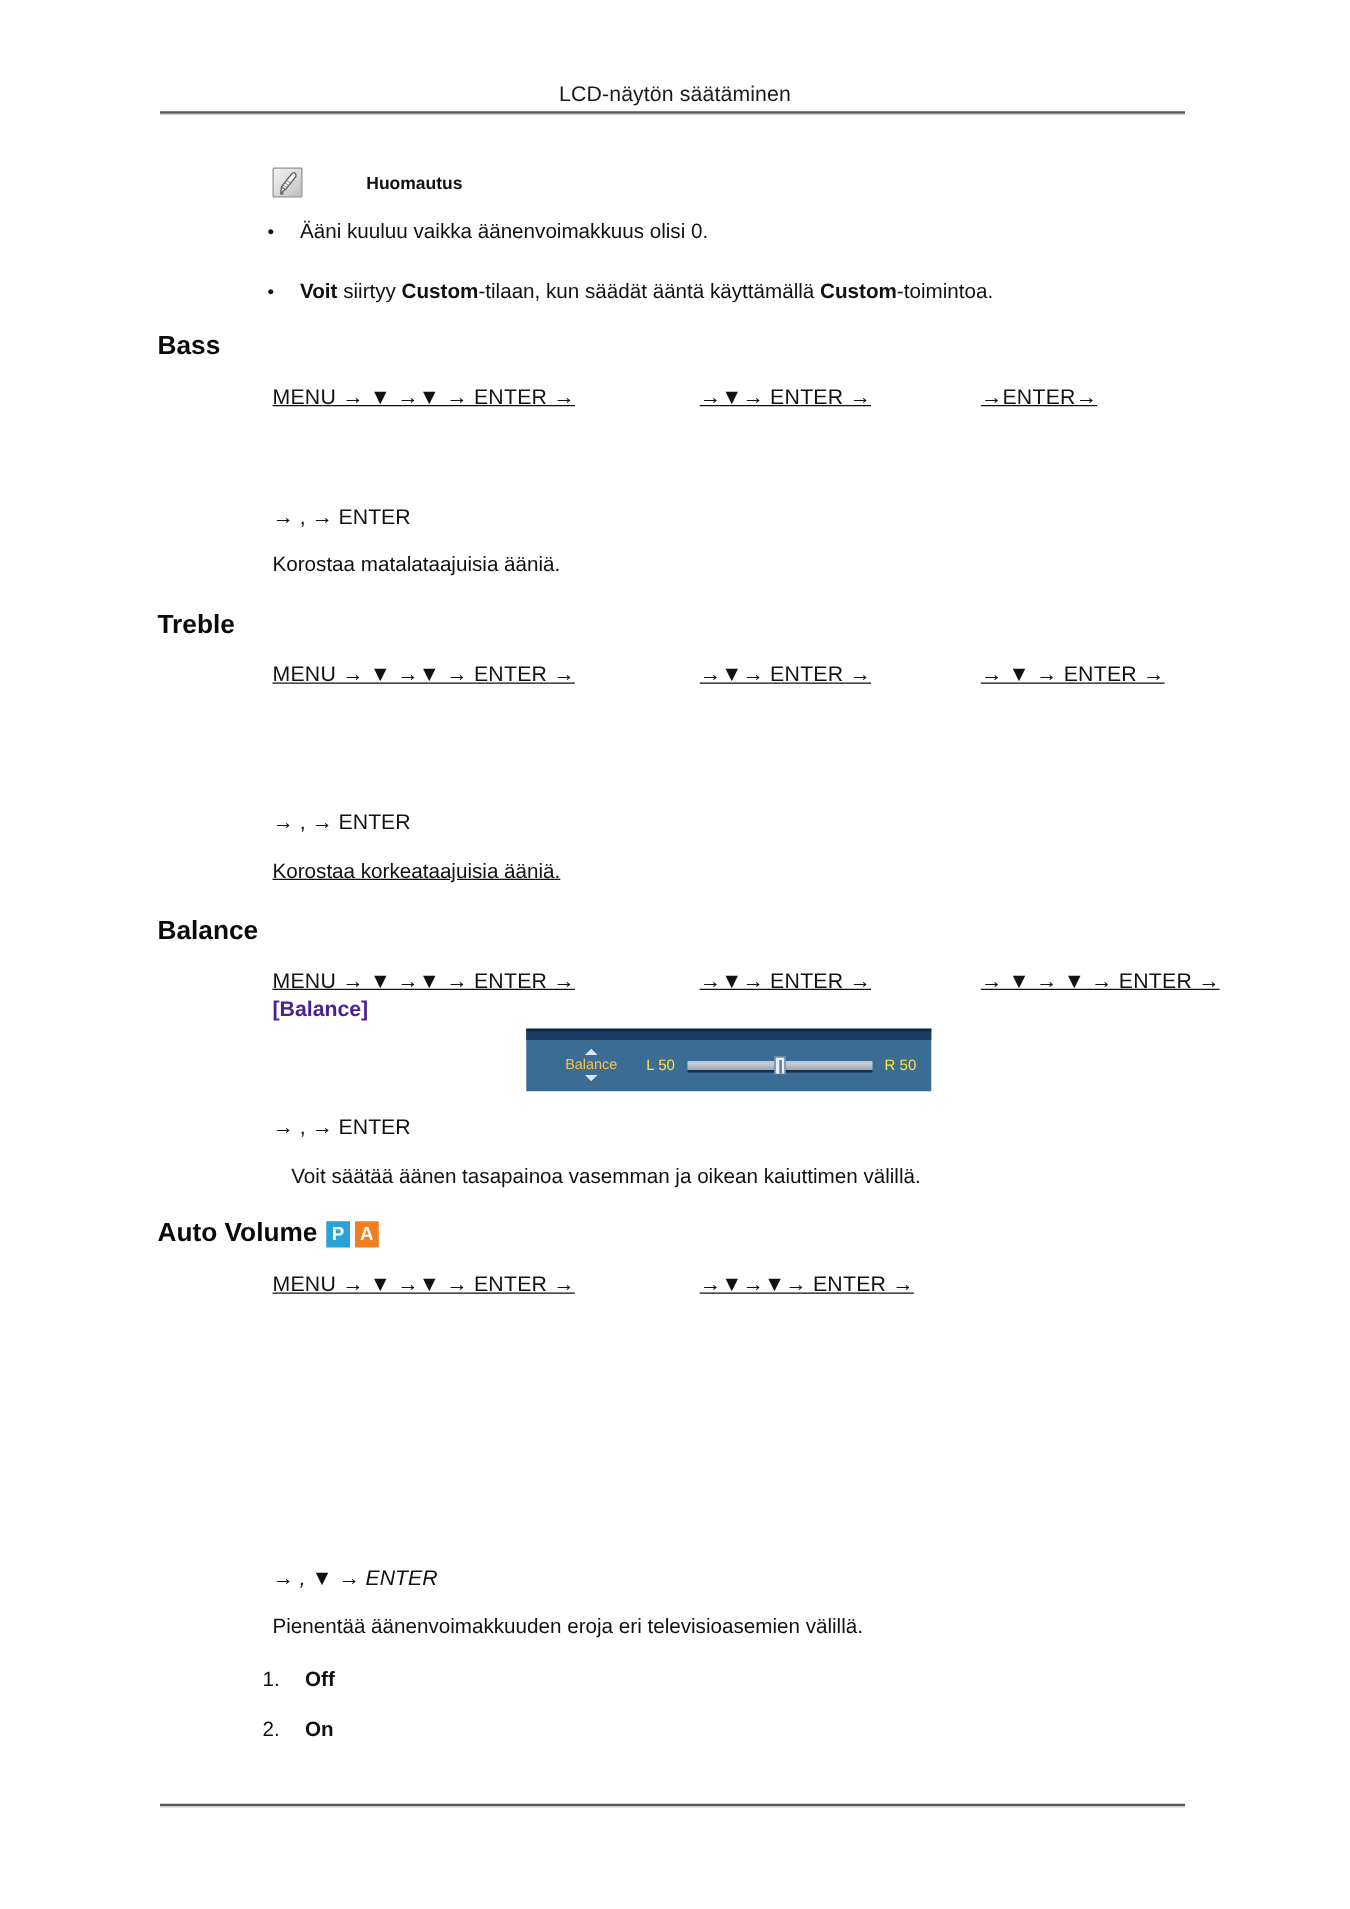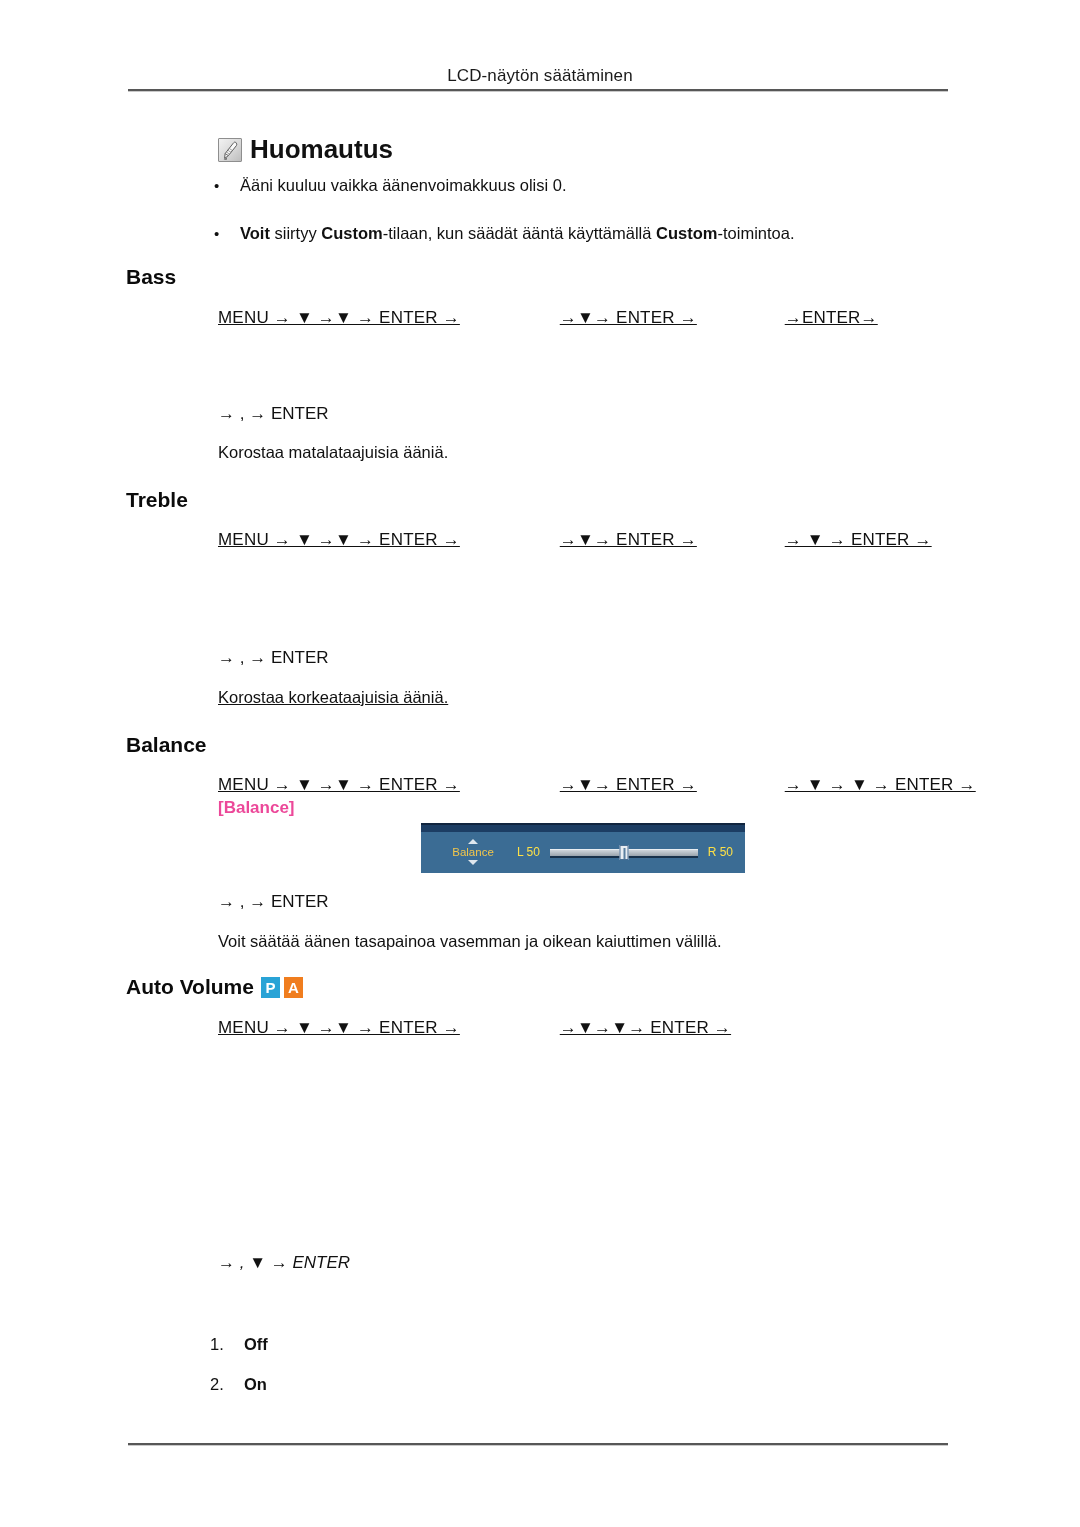--- a/index.html
+++ b/index.html
@@ -57,23 +57,24 @@
     height: 24px;
     position: relative;
     background: linear-gradient(135deg, #f2f2f2 0%, #d9d9d9 55%, #bdbdbd 100%);
     border: 1px solid #8e8e8e;
     box-sizing: border-box;
     border-radius: 1px;
     overflow: hidden;
   }
   .note-icon svg { position: absolute; left: 0; top: 0; }
   .note-label {
-    font-size: 26px;
+    font-size: 14px;
     font-weight: bold;
     color: #111;
+    margin-left: 43px;
   }
 
   .bullet-row {
     position: absolute;
     display: flex;
     align-items: baseline;
     font-size: 16.5px;
     color: #111;
     white-space: nowrap;
   }
@@ -135,21 +136,21 @@
   #path-bass     { left: 218px; top: 308px; }
   #path-treble   { left: 218px; top: 530px; }
   #path-balance  { left: 218px; top: 775px; }
   #path-auto     { left: 218px; top: 1018px; }
 
   .path-suffix {
     position: absolute;
     left: 218px;
     font-size: 17px;
     font-weight: bold;
-    color: #ec4899;
+    color: #4c1d95;
     white-space: nowrap;
   }
   #path-balance-suffix { top: 798px; }
 
   
   .tail-line {
     position: absolute;
     left: 218px;
     font-size: 17px;
     color: #111;
@@ -162,21 +163,21 @@
 
   .desc-line {
     position: absolute;
     left: 218px;
     font-size: 16.5px;
     color: #111;
     white-space: nowrap;
   }
   #desc-bass    { top: 443px; }
   #desc-treble  { top: 688px; text-decoration: underline; }
-  #desc-balance { top: 932px; }
+  #desc-balance { top: 932px; margin-left: 15px; }
   #desc-auto    { top: 1292px; }
 
   
   .option-row {
     position: absolute;
     left: 210px;
     font-size: 16.5px;
     color: #111;
     display: flex;
     white-space: nowrap;
@@ -366,20 +367,21 @@
     <span>Auto Volume</span>
     <span class="badge badge-p">P</span>
     <span class="badge badge-a">A</span>
   </div>
   <div class="path-line" id="path-auto">
     <span class="seg">MENU → ▼ →▼ → ENTER →</span>
     <span class="gap-a"></span>
     <span class="seg">→▼→▼→ ENTER →</span>
   </div>
   <div class="tail-line" id="tail-auto">→   , ▼ → ENTER</div>
+  <div class="desc-line" id="desc-auto">Pienentää äänenvoimakkuuden eroja eri televisioasemien välillä.</div>
 
   <div class="option-row" id="option-0">
     <span class="option-num">1.</span>
     <span class="option-label">Off</span>
   </div>
   <div class="option-row" id="option-1">
     <span class="option-num">2.</span>
     <span class="option-label">On</span>
   </div>
 

